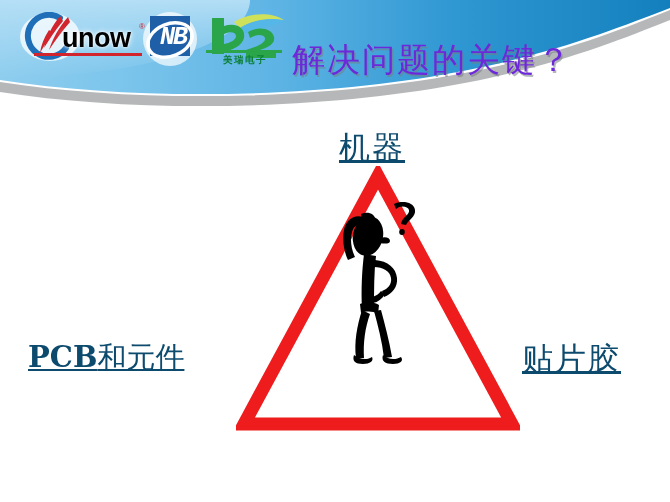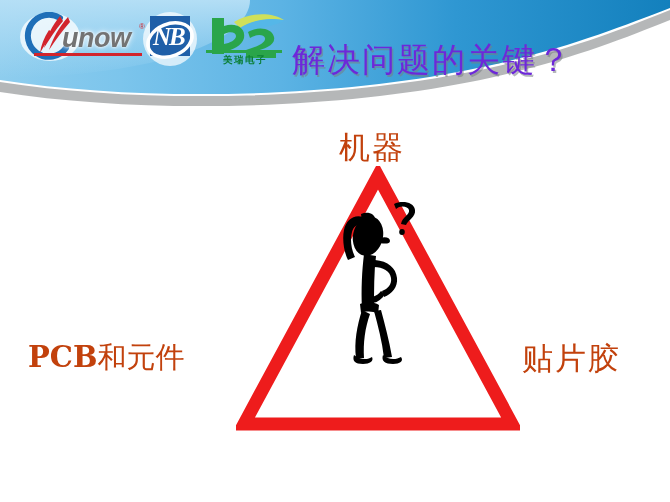--- a/index.html
+++ b/index.html
@@ -45,44 +45,44 @@
   }
 
   
   .logo-sunow { left: 16px; top: 12px; width: 128px; height: 54px; }
   .logo-sunow .sunow-text {
     position: absolute;
     left: 46px;
     top: 11px;
     font-family: "Liberation Sans", sans-serif;
     font-weight: bold;
-    font-style: italic;
     font-size: 27px;
-    color: #737373;
+    color: #000000;
     letter-spacing: -0.5px;
     text-shadow: 0 0 3px #ffffff, 0 0 6px #ffffff;
     text-align: center;
   }
   .logo-sunow .reg-mark {
     position: absolute;
     left: 123px;
     top: 10px;
     font-family: "Liberation Sans", sans-serif;
     font-size: 8px;
     color: #d2242c;
   }
 
   
   .logo-nb { left: 142px; top: 10px; width: 56px; height: 58px; }
   .logo-nb .nb-text {
     position: absolute;
     left: 11px;
     top: 13px;
     width: 40px;
-    font-family: Liberation Serif, serif;
+    text-align: center;
+    font-family: Liberation Mono, monospace;
     font-weight: bold;
     font-style: italic;
     font-size: 25px;
     color: #ffffff;
     letter-spacing: -2px;
   }
 
   
   .logo-meirui { left: 200px; top: 10px; width: 88px; height: 62px; }
   .logo-meirui .meirui-text {
@@ -129,21 +129,22 @@
   .figure-svg {
     position: absolute;
     left: 330px;
     top: 88px;
   }
 
   .label {
     position: absolute;
     white-space: nowrap;
     font-family: "DejaVu Serif", "Liberation Serif", serif;
-    color: #c2410c;
+    color: #0c4a6e;
+    text-decoration: underline;
   }
   .label-top {
     left: 339px;
     top: 17px;
     font-size: 31px;
     letter-spacing: 2px;
   }
   .label-left {
     left: 28px;
     top: 228px;

